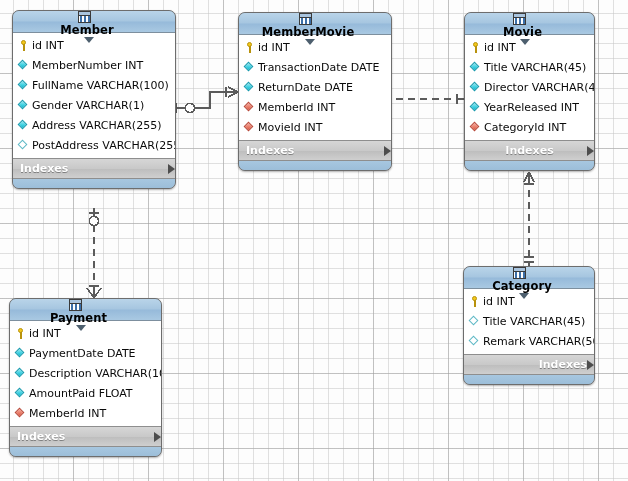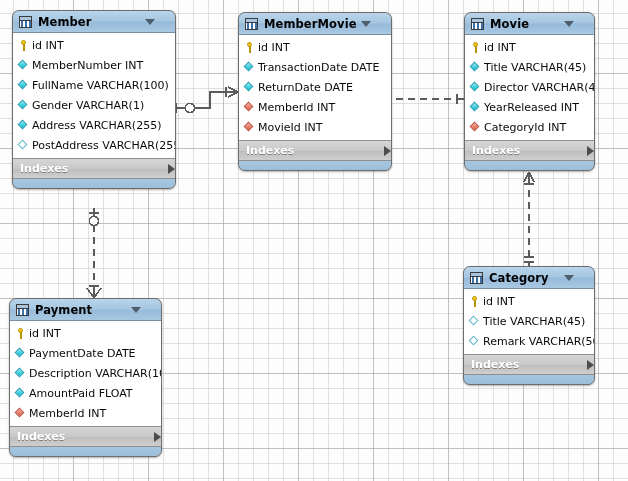--- a/index.html
+++ b/index.html
@@ -41,20 +41,21 @@
   .tbl-hdr {
     position: relative;
     height: 21px;
     display: flex;
     align-items: center;
     padding: 0 20px 0 6px;
     background: linear-gradient(to bottom, #b9d4e9 0%, #a6c6e0 48%, #96bada 52%, #a9c9e2 100%);
     border-bottom: 1px solid #7d8f9e;
     border-top-left-radius: 6px;
     border-top-right-radius: 6px;
+    flex-direction: column;
   }
   .tbl-icon {
     width: 13px;
     height: 12px;
     box-sizing: border-box;
     border: 1px solid #3a3a3a;
     background:
       linear-gradient(to right,
         #ffffff 0px, #ffffff 1px,
         #3c6fa8 1px, #3c6fa8 3px,
@@ -319,21 +320,21 @@
             <span class="ic ic-dia ic-dia-red"></span>
             <span class="col-label">MovieId INT</span>
           </div>
         </div>
         <div class="tbl-indexes">
           <span class="idx-label">Indexes</span>
           <span class="caret-right"></span>
         </div>
         <div class="tbl-foot"></div>
       </div>
-      <div class="tbl" style="left: 464px; top: 12px; width: 131px;">
+      <div class="tbl" style="left: 464px; top: 12px; width: 131px; text-align: center;">
         <div class="tbl-hdr">
           <span class="tbl-icon"></span>
           <span class="tbl-name">Movie</span>
           <span class="caret-down"></span>
         </div>
         <div class="tbl-body">
           <div class="col">
             <span class="ic ic-key"></span>
             <span class="col-label">id INT</span>
           </div>
@@ -353,21 +354,21 @@
             <span class="ic ic-dia ic-dia-red"></span>
             <span class="col-label">CategoryId INT</span>
           </div>
         </div>
         <div class="tbl-indexes">
           <span class="idx-label">Indexes</span>
           <span class="caret-right"></span>
         </div>
         <div class="tbl-foot"></div>
       </div>
-      <div class="tbl" style="left: 463px; top: 266px; width: 132px;">
+      <div class="tbl" style="left: 463px; top: 266px; width: 132px; text-align: right;">
         <div class="tbl-hdr">
           <span class="tbl-icon"></span>
           <span class="tbl-name">Category</span>
           <span class="caret-down"></span>
         </div>
         <div class="tbl-body">
           <div class="col">
             <span class="ic ic-key"></span>
             <span class="col-label">id INT</span>
           </div>

